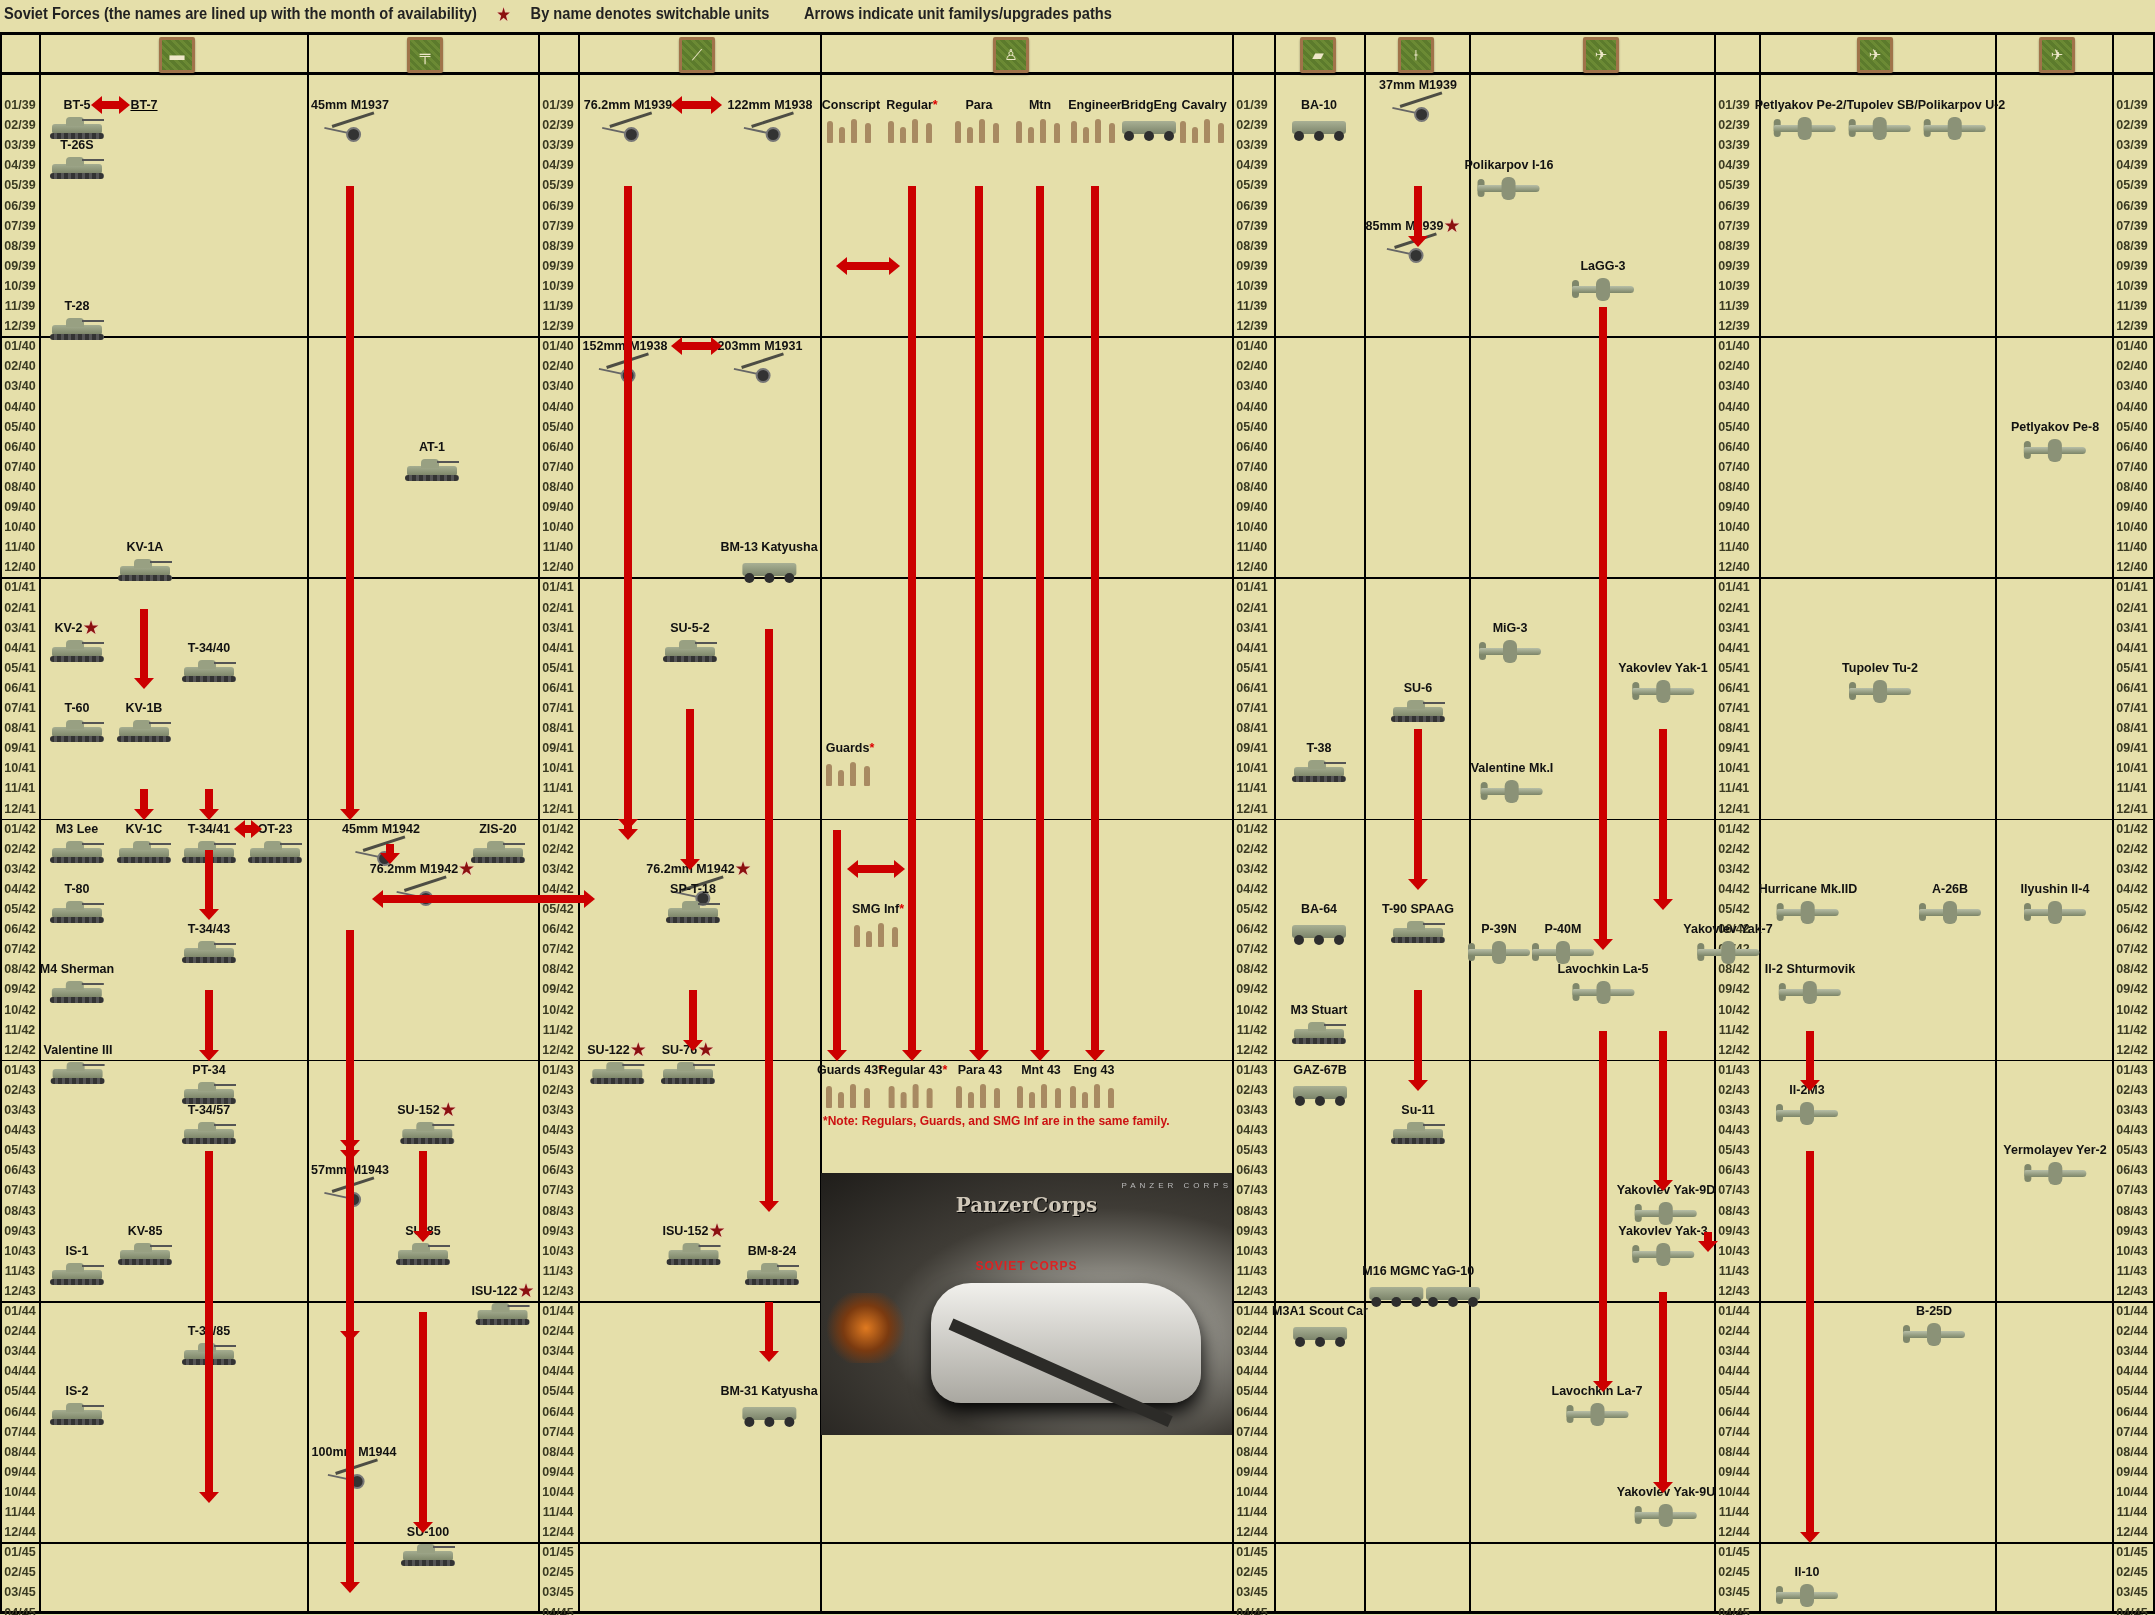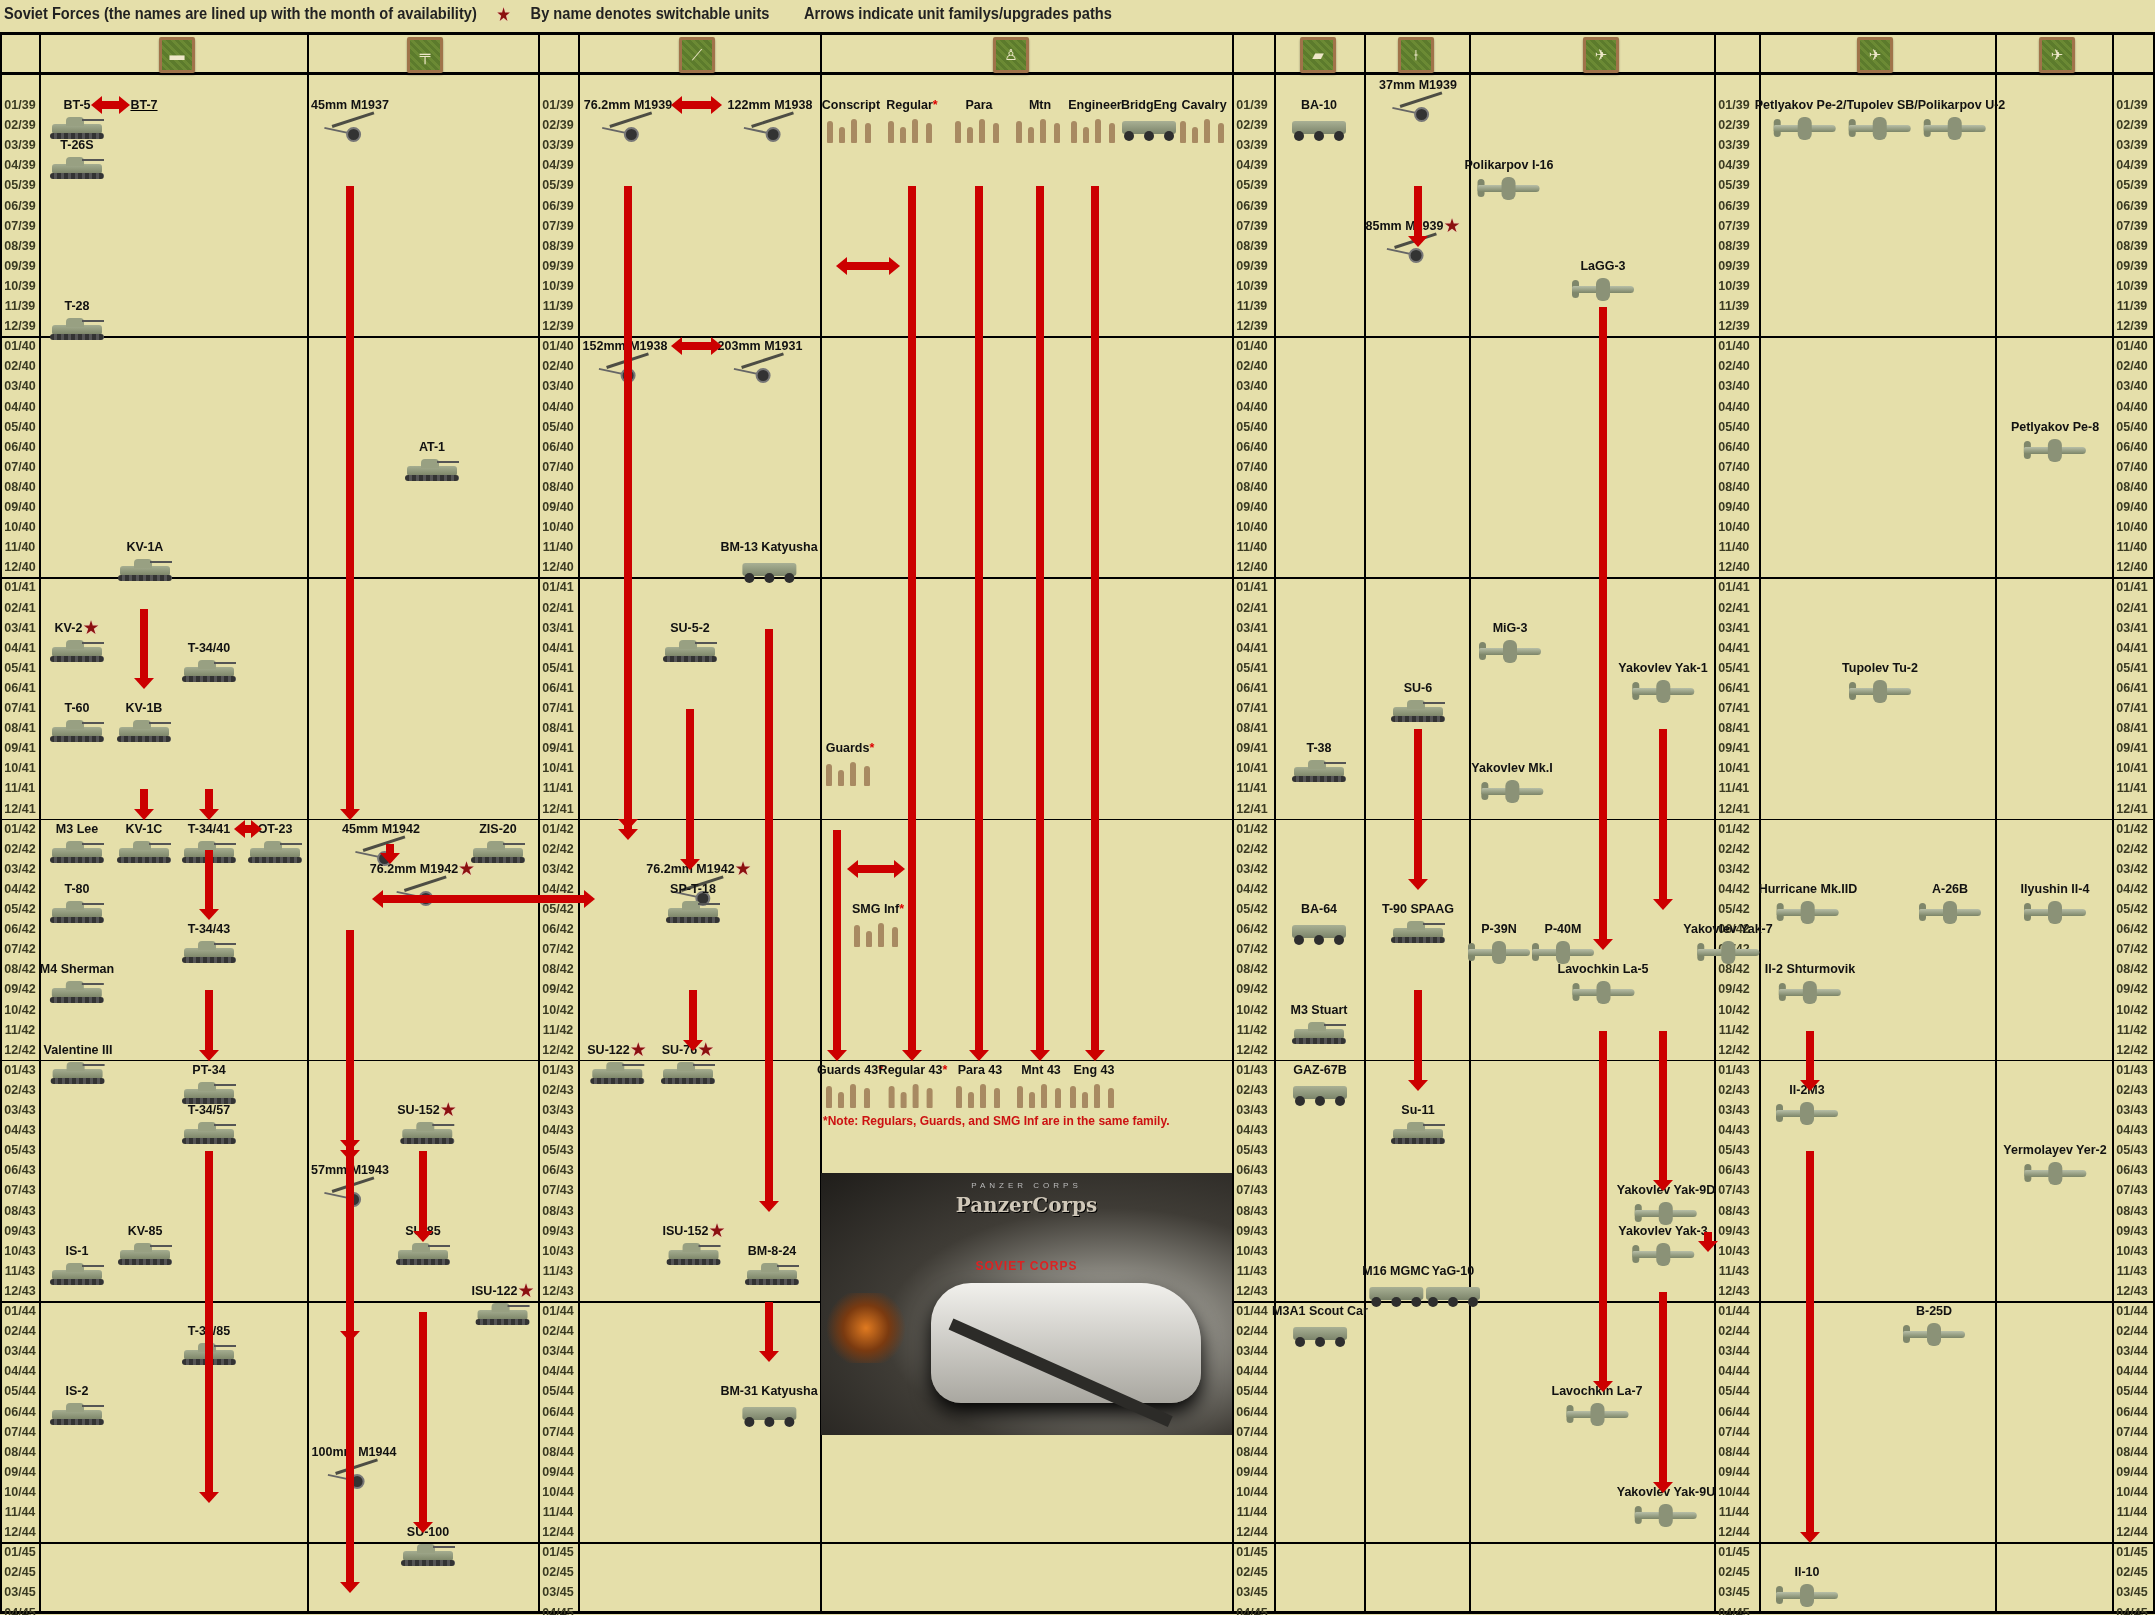--- a/index.html
+++ b/index.html
@@ -34,21 +34,21 @@
   .truck{width:62px;height:26px;}
   .truck .body{position:absolute;left:4px;right:4px;bottom:7px;height:13px;background:linear-gradient(#a9b094,#7b846a);border-radius:3px;}
   .truck .w{position:absolute;bottom:0;width:10px;height:10px;border-radius:50%;background:#2e2e2e;}
   .arrow-v{position:absolute;width:8px;background:#cc0000;}
   .arrow-v::after{content:"";position:absolute;left:-6px;bottom:-10px;border-left:10px solid transparent;border-right:10px solid transparent;border-top:11px solid #cc0000;}
   .arrow-h{position:absolute;height:8px;background:#cc0000;}
   .arrow-h::before{content:"";position:absolute;left:-10px;top:-5px;border-top:9px solid transparent;border-bottom:9px solid transparent;border-right:11px solid #cc0000;}
   .arrow-h::after{content:"";position:absolute;right:-10px;top:-5px;border-top:9px solid transparent;border-bottom:9px solid transparent;border-left:11px solid #cc0000;}
   #note{position:absolute;left:823px;top:1114px;font-size:12px;font-weight:bold;color:#cc1111;white-space:nowrap;}
   #banner{position:absolute;left:821px;top:1173px;width:411px;height:262px;background:radial-gradient(ellipse at 70% 60%,#d8d6cf 0,#8c8a82 25%,#3f3c36 55%,#1f1d1a 100%);overflow:hidden;}
-  #banner .b-sub{position:absolute;left:0;width:100%;top:8px;text-align:center;font-size:8px;letter-spacing:4px;color:#bbb;}
+  #banner .b-sub{position:absolute;left:0;width:100%;top:8px;text-align:right;font-size:8px;letter-spacing:4px;color:#bbb;}
   #banner .b-title{position:absolute;left:0;width:100%;top:20px;text-align:center;font-family:"DejaVu Serif",serif;font-size:20px;font-weight:bold;color:#cfc7b8;text-shadow:1px 1px 0 #000;}
   #banner .b-corps{position:absolute;left:0;width:100%;top:86px;text-align:center;font-size:12px;font-weight:bold;color:#d22;letter-spacing:1px;}
   #banner .b-tank{position:absolute;left:110px;top:110px;width:270px;height:120px;background:linear-gradient(#f1f0ec,#a9a7a0);border-radius:40px 60px 30px 30px;box-shadow:0 10px 20px #000;}
   #banner .b-gun{position:absolute;left:20px;top:35px;width:240px;height:12px;background:#2c2b28;transform:rotate(24deg);transform-origin:left;}
   #banner .b-fire{position:absolute;left:0;top:120px;width:90px;height:70px;background:radial-gradient(circle,#e07a20 0,#7a3a10 40%,transparent 70%);}
 </style>
 </head>
 <body>
 
 <div id="title">
@@ -1147,21 +1147,21 @@
     </div>
     <div class="unit" style="left: 1663px; top: 660.8px;">
       <div class="name"><span>Yakovlev Yak-1</span></div>
       <div class="sprite plane">
         <div class="tail"></div>
         <div class="fus"></div>
         <div class="wing"></div>
       </div>
     </div>
     <div class="unit" style="left: 1512px; top: 761.3px;">
-      <div class="name"><span>Yakovlev Mk.I</span></div>
+      <div class="name"><span>Valentine Mk.I</span></div>
       <div class="sprite plane">
         <div class="tail"></div>
         <div class="fus"></div>
         <div class="wing"></div>
       </div>
     </div>
     <div class="unit" style="left: 1499px; top: 922.1px;">
       <div class="name"><span>P-39N</span></div>
       <div class="sprite plane">
         <div class="tail"></div>

